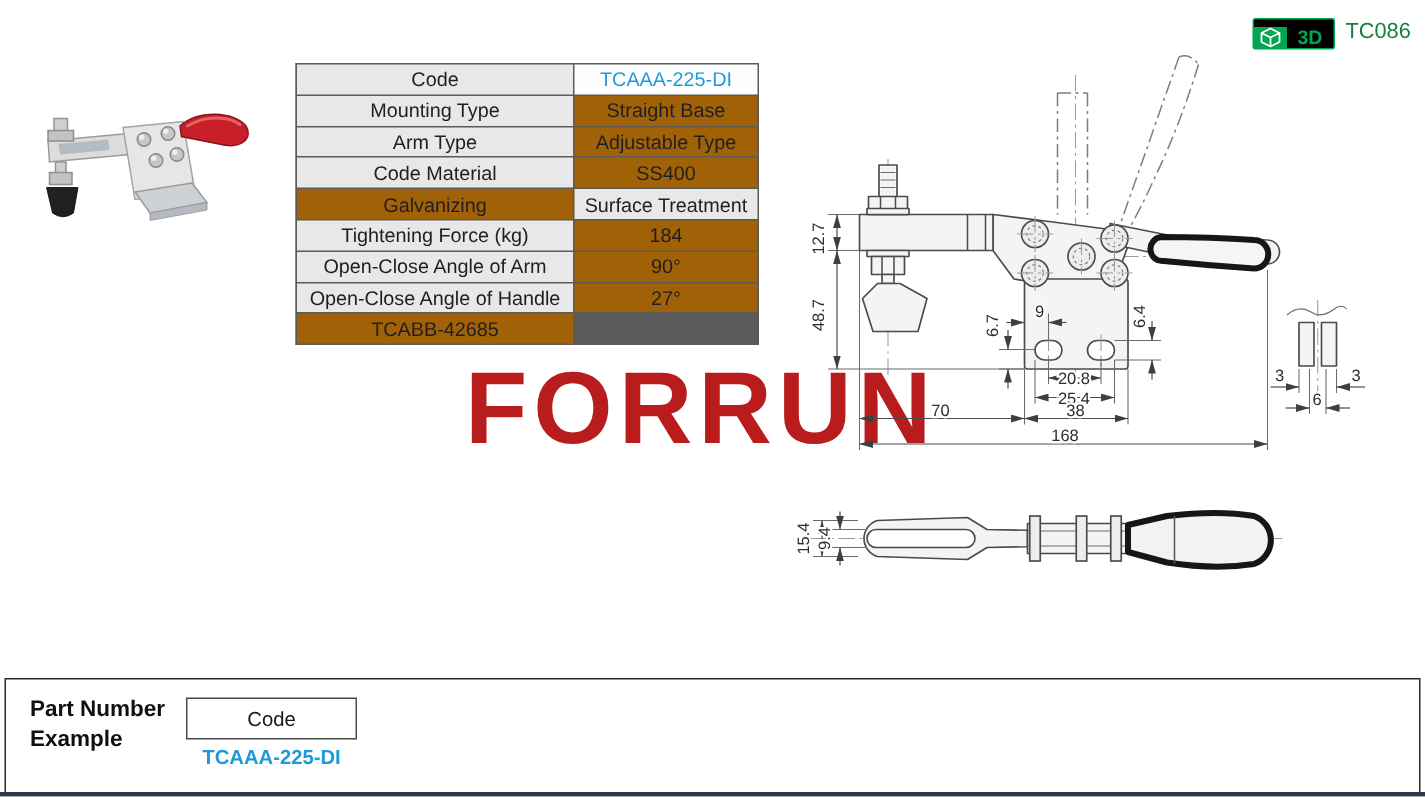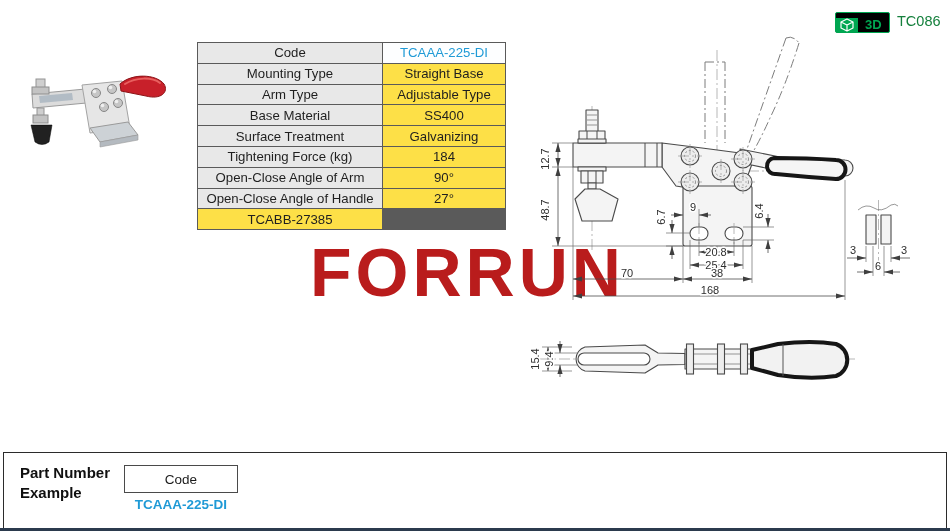--- a/index.html
+++ b/index.html
@@ -25,21 +25,21 @@
   #badge-3d .lbl { color:#00a651; font-weight:bold; font-size:13px; display:flex; align-items:center; padding:0 7px; }
   #page-code { position:absolute; left:897px; top:13px; z-index:2; font-size:14.5px; color:#15803d; }
   
   #spec-table {
     position:absolute; left:197px; top:42px; z-index:2;
     display:grid; grid-template-columns:184px 122px; grid-auto-rows:19.8px;
     gap:1px; background:#5a5a5a; border:1px solid #5a5a5a;
   }
   .cell { display:flex; align-items:center; justify-content:center; font-size:13.2px; color:#1f1f1f; white-space:nowrap; }
   .cell.lab { background:#e8e8e8; }
-  .cell.val { background:#fde047; }
+  .cell.val { background:#a16207; }
   .cell.val.code-link { background:#fdfeff; color:#1f9ad6; cursor:pointer; }
   
   #drawing-svg { position:absolute; left:520px; top:30px; z-index:1; }
   #drawing-svg .part { fill:#f4f4f4; stroke:#4a4a4a; stroke-width:1.1; stroke-linejoin:round; }
   #drawing-svg .part-dk { fill:#ededed; stroke:#4a4a4a; stroke-width:1.1; }
   #drawing-svg .pline { stroke:#4a4a4a; stroke-width:1; fill:none; }
   #drawing-svg .ext { stroke:#6b6b6b; stroke-width:0.7; fill:none; }
   #drawing-svg .dim { stroke:#4b4b4b; stroke-width:0.8; fill:none; }
   #drawing-svg .cl  { stroke:#9a9a9a; stroke-width:0.7; fill:none; stroke-dasharray:11 3 2 3; }
   #drawing-svg .phantom { stroke:#7d7d7d; stroke-width:1; fill:none; stroke-dasharray:9 3 2 3; }
@@ -110,31 +110,31 @@
     </g>
   </svg>
 
   <div id="spec-table">
     <div class="cell lab">Code</div>
     <div class="cell val code-link">TCAAA-225-DI</div>
     <div class="cell lab">Mounting Type</div>
     <div class="cell val">Straight Base</div>
     <div class="cell lab">Arm Type</div>
     <div class="cell val">Adjustable Type</div>
-    <div class="cell lab">Base Material</div>
+    <div class="cell lab">Code Material</div>
     <div class="cell val">SS400</div>
+    <div class="cell val">Galvanizing</div>
     <div class="cell lab">Surface Treatment</div>
-    <div class="cell val">Galvanizing</div>
     <div class="cell lab">Tightening Force (kg)</div>
     <div class="cell val">184</div>
     <div class="cell lab">Open-Close Angle of Arm</div>
     <div class="cell val">90°</div>
     <div class="cell lab">Open-Close  Angle of Handle</div>
     <div class="cell val">27°</div>
-    <div class="cell val">TCABB-27385</div>
+    <div class="cell val">TCABB-42685</div>
   </div>
 
   <svg id="drawing-svg" width="430" height="390" viewBox="520 30 430 390">
     <defs>
       <marker id="ae" markerWidth="10" markerHeight="7" refX="9" refY="2.6" orient="auto" markerUnits="userSpaceOnUse">
         <path d="M0,0 L9,2.6 L0,5.2 Z" fill="#3f3f3f"></path>
       </marker>
       <marker id="as" markerWidth="10" markerHeight="7" refX="0" refY="2.6" orient="auto" markerUnits="userSpaceOnUse">
         <path d="M9,0 L0,2.6 L9,5.2 Z" fill="#3f3f3f"></path>
       </marker>

